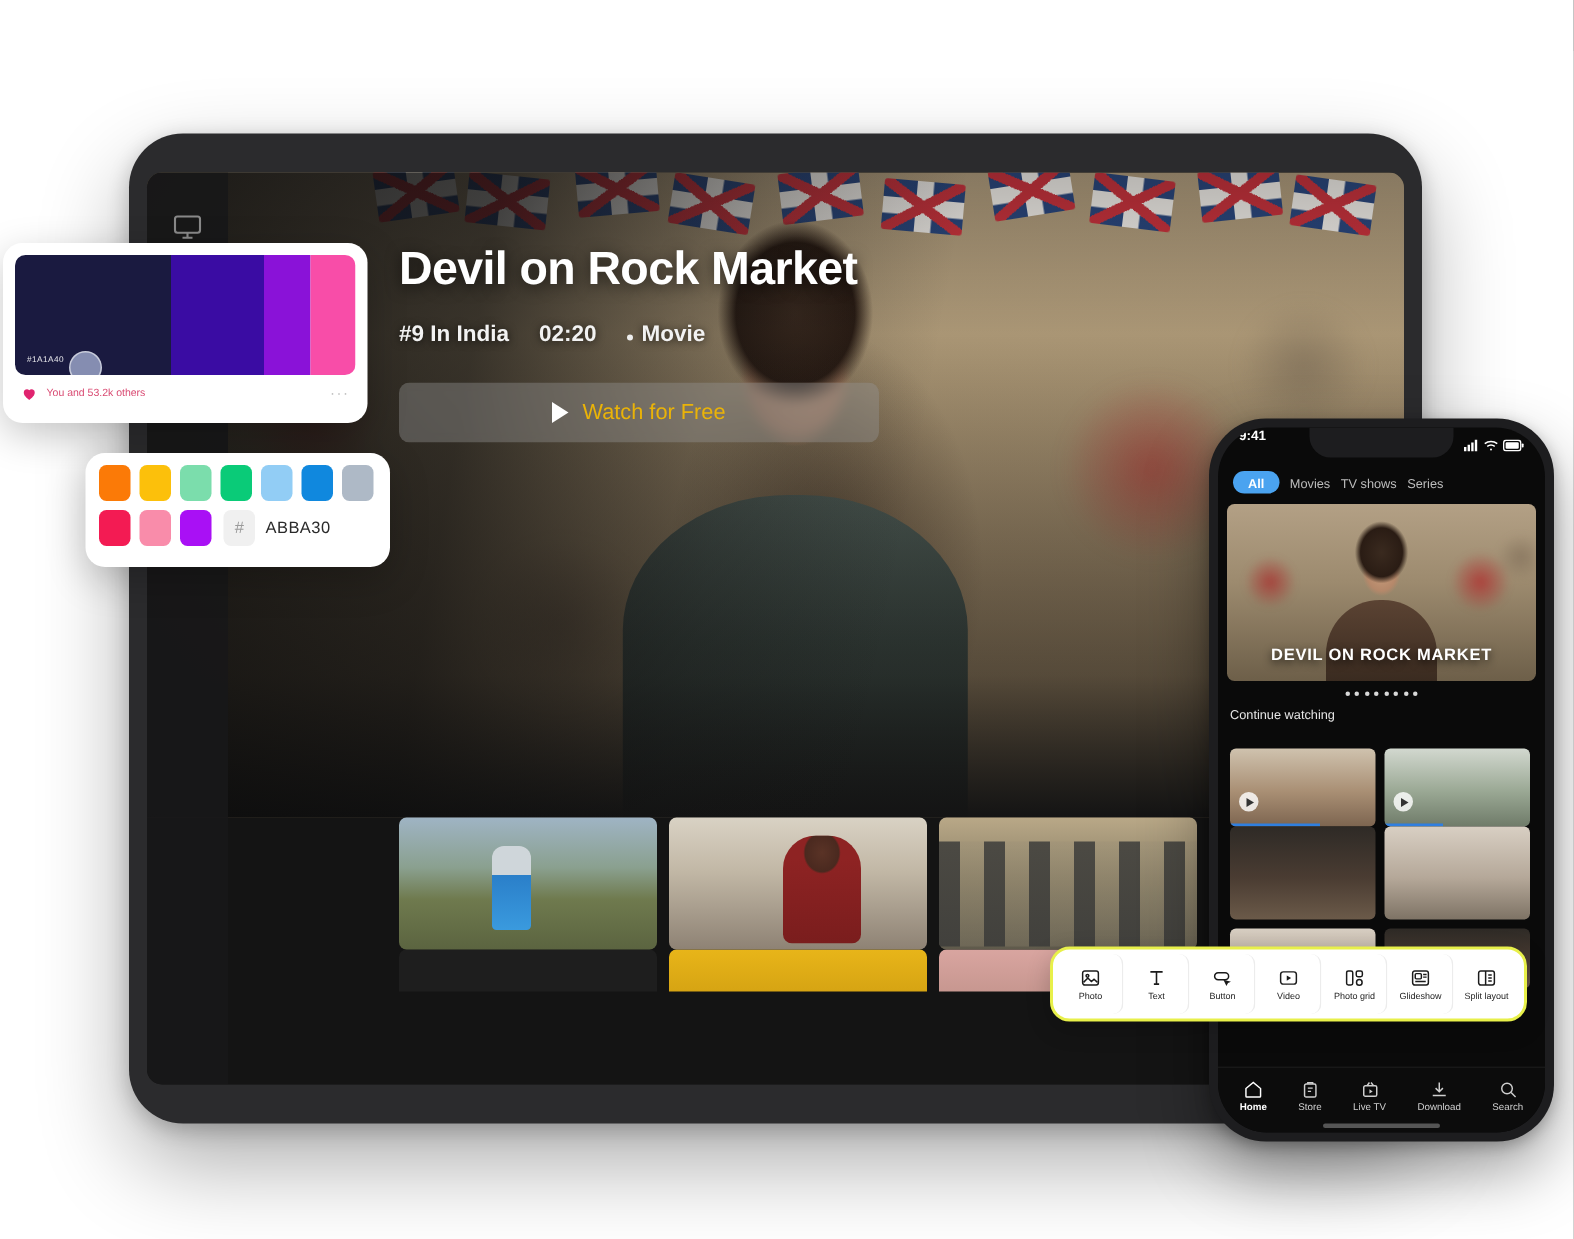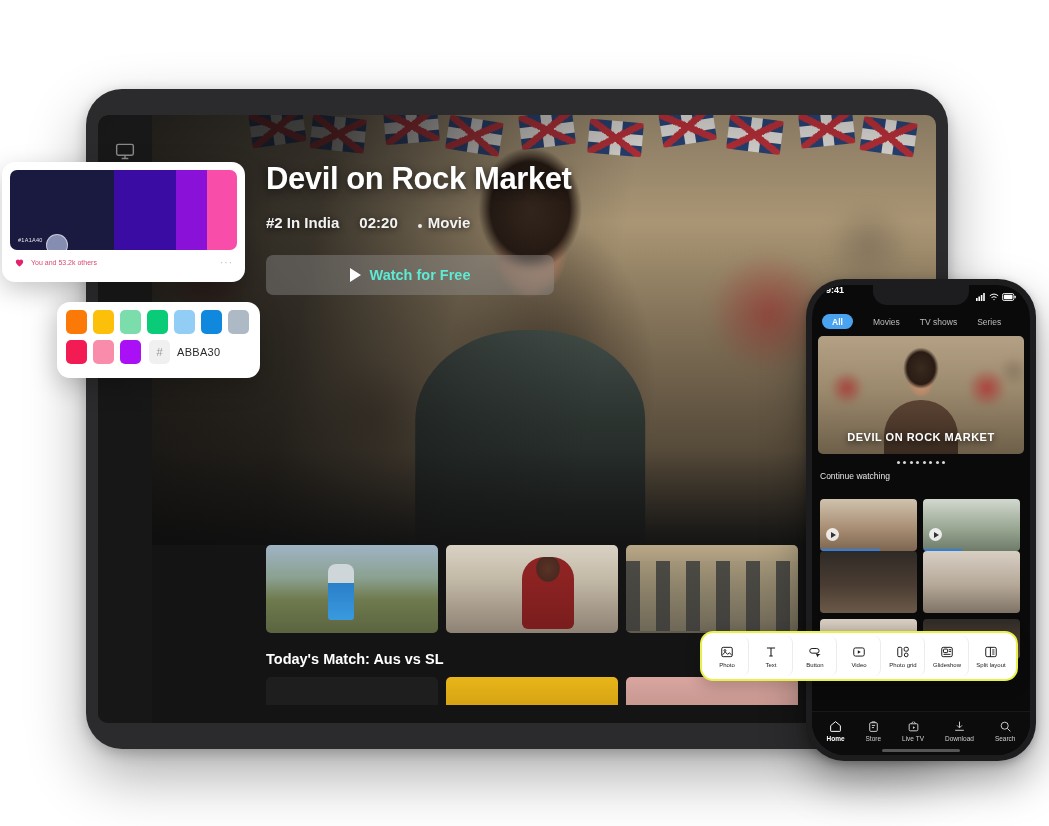--- a/index.html
+++ b/index.html
@@ -96,25 +96,25 @@
     letter-spacing:-.4px; text-shadow: 0 2px 10px rgba(0,0,0,.6);
   }
   .hero-meta { display:flex; align-items:center; gap:20px; margin-top:18px; }
   .hero-meta span { color:#f2f2f2; font-size:15px; font-weight:700; text-shadow:0 1px 6px rgba(0,0,0,.7); }
   .hero-meta .dot { width:4px; height:4px; border-radius:50%; background:#eee; display:inline-block; margin-right:6px; }
   .hero-desc {
     margin-top:14px; color:#c9c9c9; font-size:12.5px; line-height:1.5;
     max-width:215px; text-shadow:0 1px 5px rgba(0,0,0,.6);
   }
   .watch-btn {
-    margin-top:24px; width:288px; height:40px;
+    margin-top:24px; width:320px; height:40px;
     background: rgba(150,150,150,.40);
     border:none; border-radius:7px;
     display:flex; align-items:center; justify-content:center; gap:9px;
-    color:#5eead4; font-size:14.5px; font-weight:700; cursor:pointer;
+    color:#eab308; font-size:14.5px; font-weight:400; cursor:pointer;
     backdrop-filter: blur(3px);
   }
   .watch-btn .play-tri {
     width:0;height:0;border-left:11px solid #fff;
     border-top:7px solid transparent;border-bottom:7px solid transparent;
   }
 
   
   .t-rows { position:absolute; left:54px; right:0; top:430px; bottom:0; background:#141414; padding-left:114px; z-index:2;}
   .row-title { color:#fff; font-size:14.5px; font-weight:700; margin:18px 0 10px; }
@@ -161,21 +161,21 @@
     border-radius: 0 0 14px 14px; z-index:9;
   }
   .statusbar {
     position:relative; height:24px; display:flex; 
     justify-content:space-between; padding:0 14px; z-index:10;
   }
   .statusbar .time { color:#fff; font-size:9px; font-weight:700; }
   .status-icons { display:flex; align-items:center; gap:3px; }
   .status-icons svg { display:block; }
 
-  .ph-tabs { display:flex; align-items:center; gap:20px; padding:5px 10px 7px; }
+  .ph-tabs { display:flex; align-items:center; gap:7px; padding:5px 10px 7px; }
   .ph-tab { color:#bdbdbd; font-size:8.5px; font-weight:400; cursor:pointer; white-space:nowrap;}
   .ph-tab.active { background:#4aa3f0; color:#fff; border-radius:9px; padding:2.5px 10px; font-weight:600;}
 
   .ph-hero { position:relative; height:118px; margin:0 6px; border-radius:5px; overflow:hidden;
     background: linear-gradient(180deg,#b3a085 0%, #9c8a6e 45%, #6d5f49 100%); }
   .ph-hero .phb {
     position:absolute; inset:0;
     background:
       radial-gradient(circle 26px at 14% 44%, rgba(168,42,42,.75), transparent 66%),
       radial-gradient(circle 30px at 82% 44%, rgba(176,46,46,.8), transparent 66%),
@@ -321,39 +321,38 @@
             <path d="M8 4h8v5a4 4 0 0 1-8 0V4z"></path>
               <path d="M8 6H5v2a3 3 0 0 0 3 3M16 6h3v2a3 3 0 0 1-3 3"></path>
             <path d="M12 13v4M9 20h6M10 17h4"></path>
           </svg>
         </div>
       </div>
 
       <div class="hero-info">
         <div class="hero-title">Devil on Rock Market</div>
         <div class="hero-meta">
-          <span>#2 In India</span>
+          <span>#9 In India</span>
           <span>02:20</span>
           <span><i class="dot"></i><em style="font-style:normal">Movie</em></span>
         </div>
         <button class="watch-btn">
           <span class="play-tri"></span>
           <span>Watch for Free</span>
         </button>
       </div>
 
       <div class="t-rows">
         <div class="thumbs">
           <div class="thumb th1"></div>
           <div class="thumb th2"></div>
           <div class="thumb th3"></div>
           <div class="thumb th4"></div>
 
         </div>
-        <div class="row-title">Today's Match: Aus vs SL</div>
         <div class="match-row">
           <div class="match-card mc1"></div>
           <div class="match-card mc2"></div>
           <div class="match-card mc3"></div>
         </div>
       </div>
 
     </div>
   </div>
 

